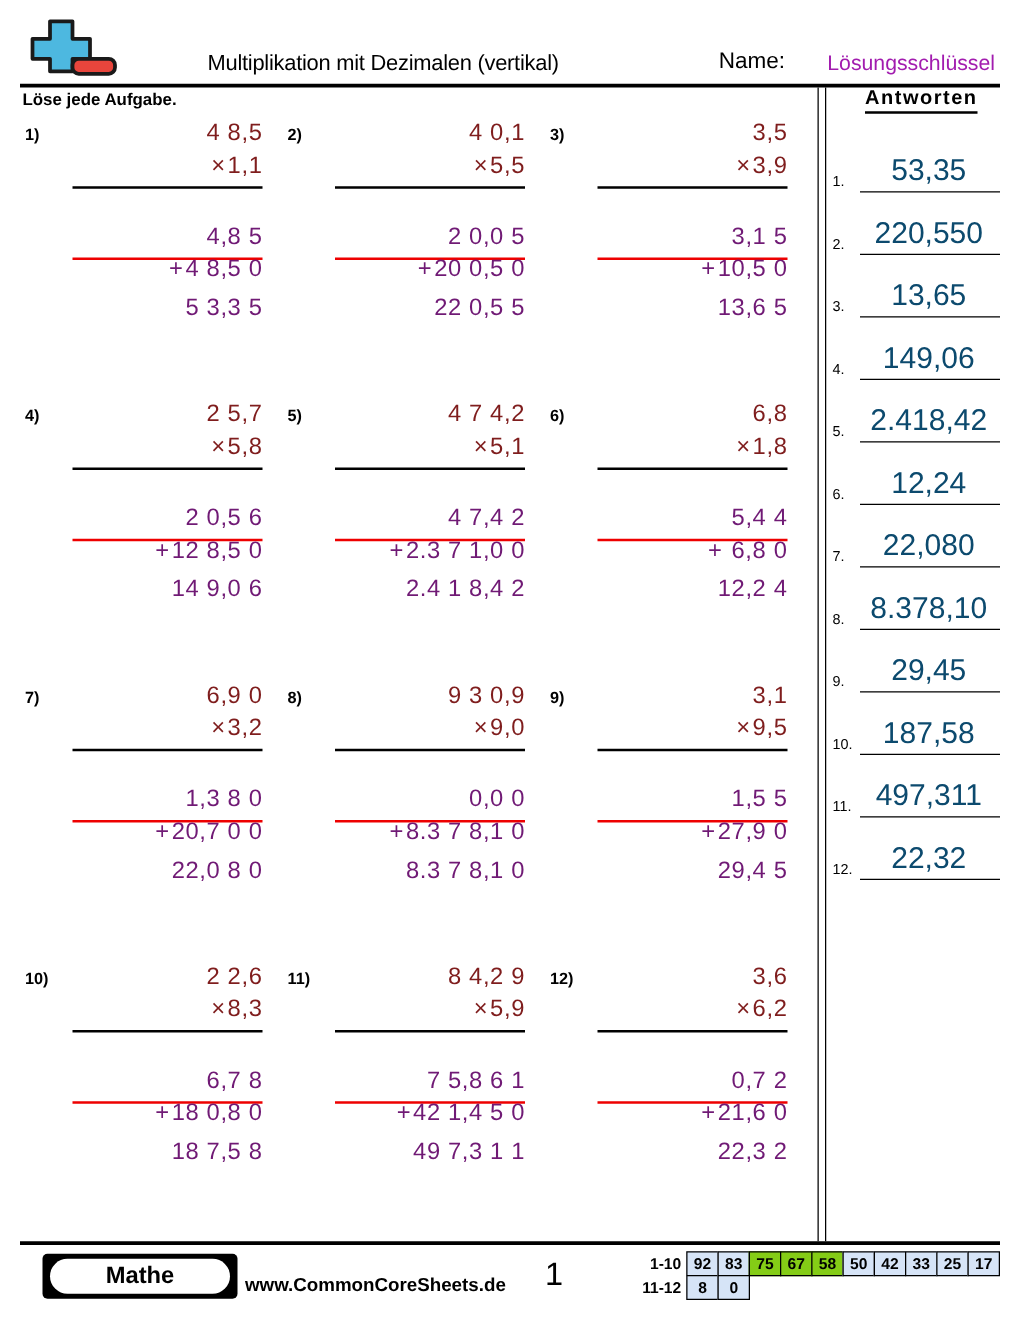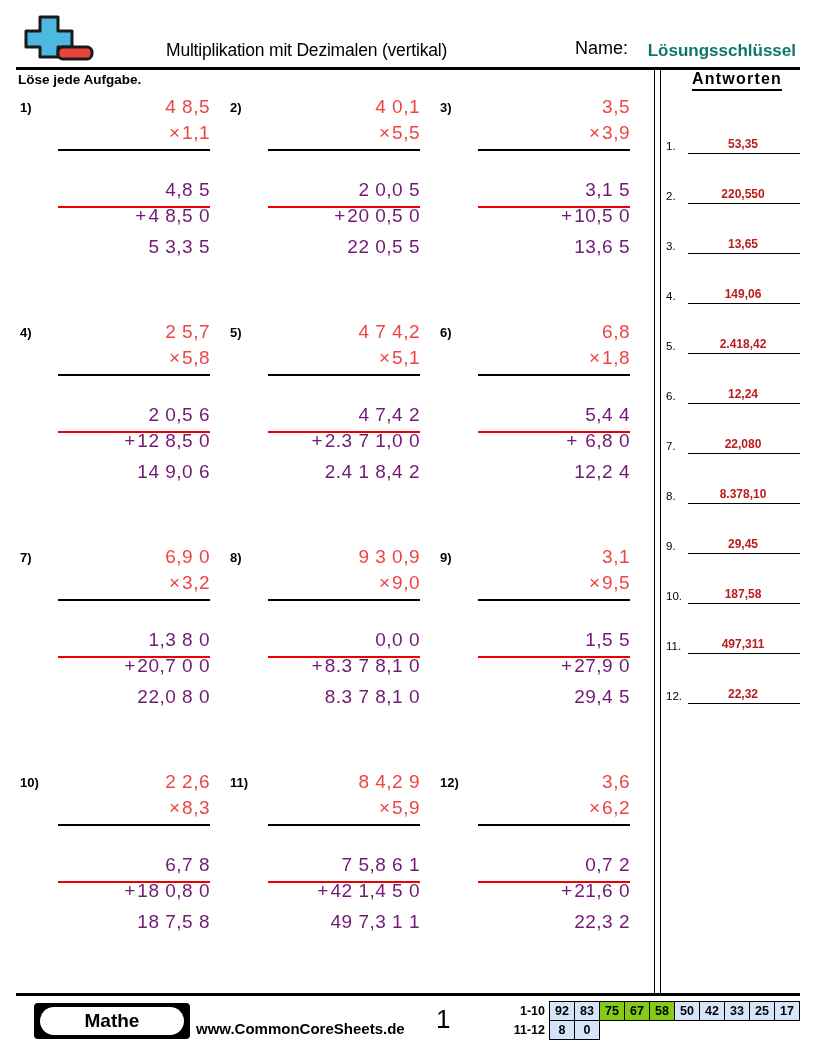--- a/index.html
+++ b/index.html
@@ -50,22 +50,22 @@
     position: absolute;
     right: 172px;
     bottom: 8px;
     font-size: 18px;
   }
   .name-value {
     position: absolute;
     right: 4px;
     bottom: 6px;
     font-size: 17px;
-    font-weight: bold;
-    color: #0f766e;
+    font-weight: normal;
+    color: #a21caf;
     white-space: nowrap;
     margin-left: 16px;
   }
 
   
   .subheader {
     position: relative;
     margin: 0 16px;
     height: 26px;
   }
@@ -135,21 +135,21 @@
     height: 26px;
     white-space: pre;
   }
   .op {
     margin-right: 2px;
   }
   .digits {
     letter-spacing: 0.5px;
   }
   .red { color: #701a75; margin-top: 26px; }
-  .black { color: #ef4444; }
+  .black { color: #7f1d1d; }
   .rule-black {
     border-bottom: 2.5px solid #000;
     margin: 1px 0 2px 0;
     height: 0;
   }
   .rule-red {
     border-bottom: 2px solid #ee0000;
     margin: 1px 0 2px 0;
     height: 0;
   }
@@ -177,23 +177,23 @@
     right: 2px;
     bottom: 0;
     border-bottom: 1.5px solid #000;
   }
   .ans-val {
     position: absolute;
     left: 22px;
     right: 4px;
     bottom: 3px;
     text-align: center;
-    font-size: 12px;
-    font-weight: bold;
-    color: #b91c1c;
+    font-size: 24px;
+    font-weight: normal;
+    color: #0c4a6e;
     white-space: nowrap;
   }
 
   
   .footer {
     position: absolute;
     left: 16px;
     top: 993px;
     width: 784px;
     border-top: 3px solid #000;

